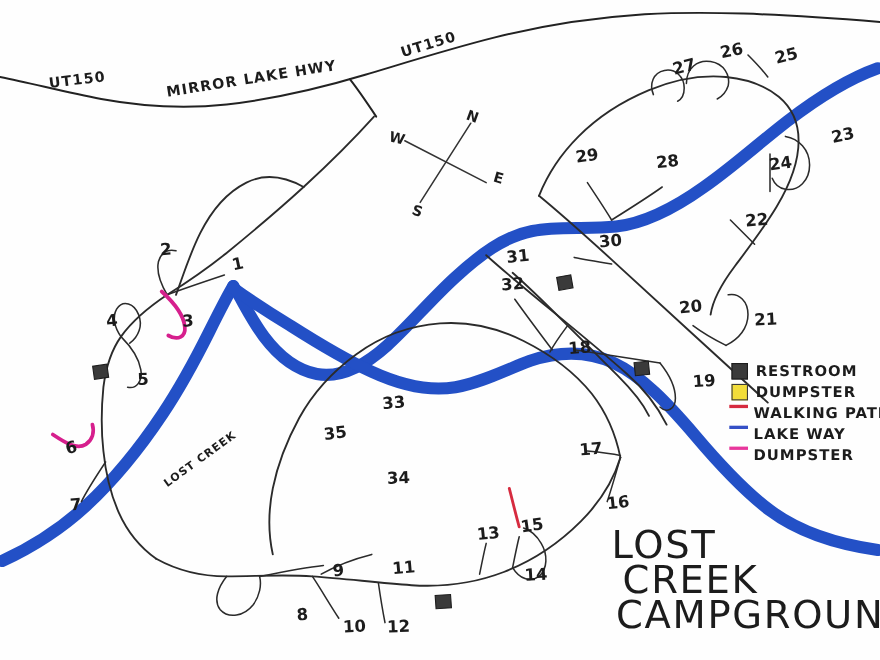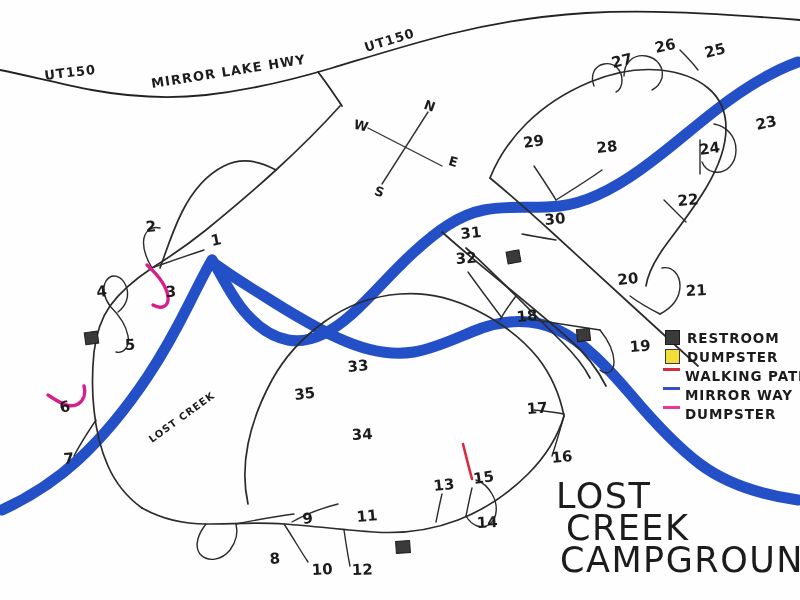--- a/index.html
+++ b/index.html
@@ -217,21 +217,21 @@
     <div class="legend-row">
       <span class="sw sw-dumpster"></span>
       <span class="legend-text">DUMPSTER</span>
     </div>
     <div class="legend-row">
       <span class="sw-line sw-walk"></span>
       <span class="legend-text">WALKING PATH</span>
     </div>
     <div class="legend-row">
       <span class="sw-line sw-water"></span>
-      <span class="legend-text">MIRROR WAY</span>
+      <span class="legend-text">LAKE WAY</span>
     </div>
     <div class="legend-row">
       <span class="sw-line sw-glamp"></span>
       <span class="legend-text">DUMPSTER</span>
     </div>
   </div>
 
   <div class="title-block">
     <span class="title-line l1">LOST</span>
     <span class="title-line l2">CREEK</span>

